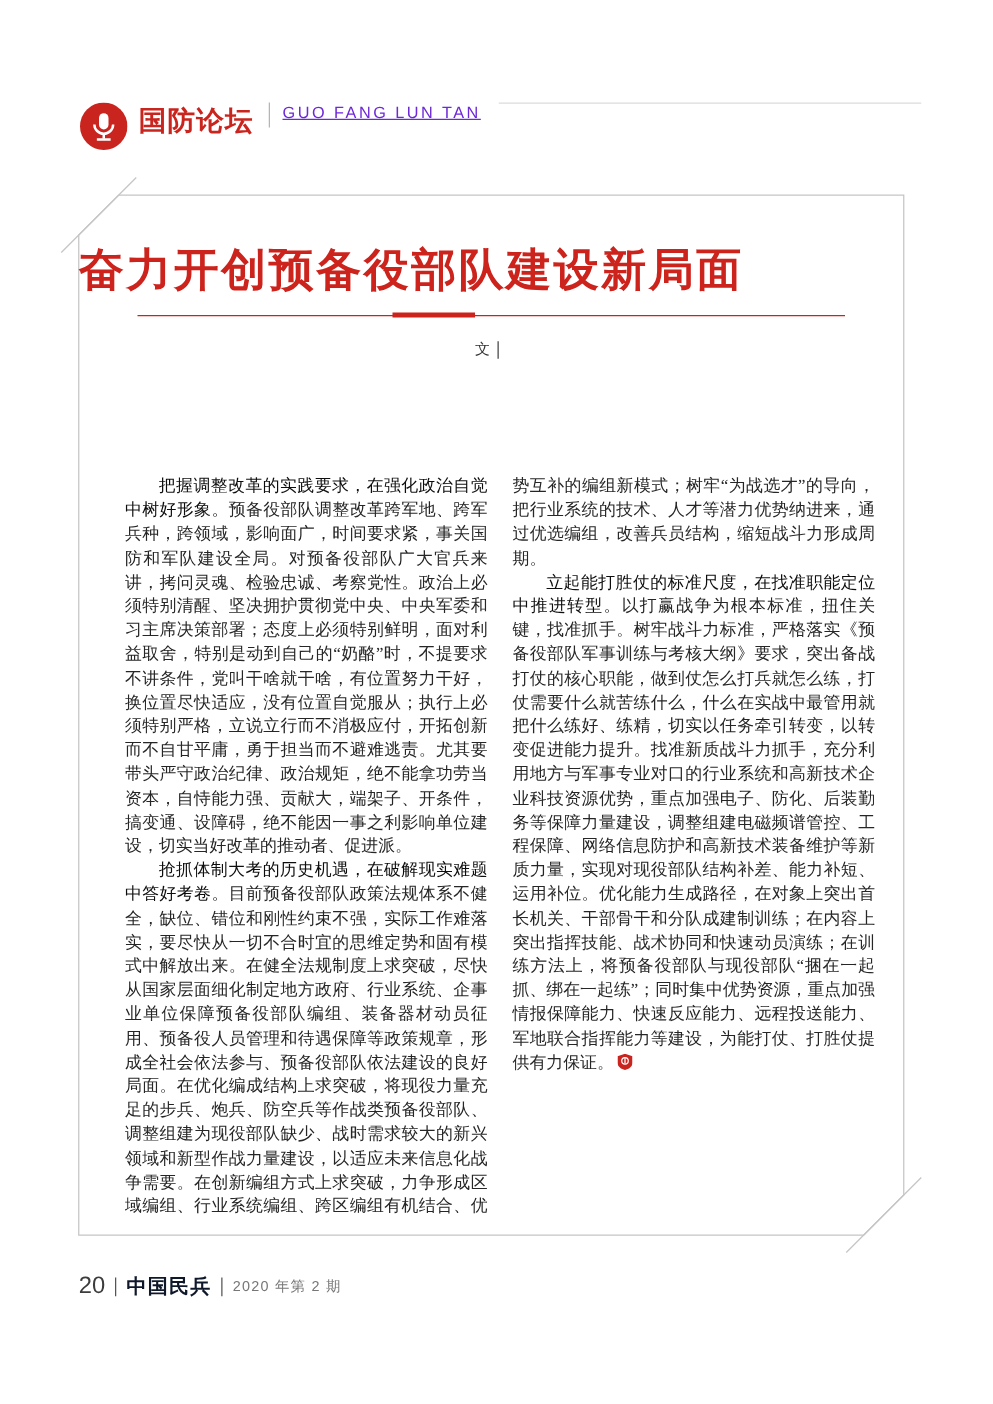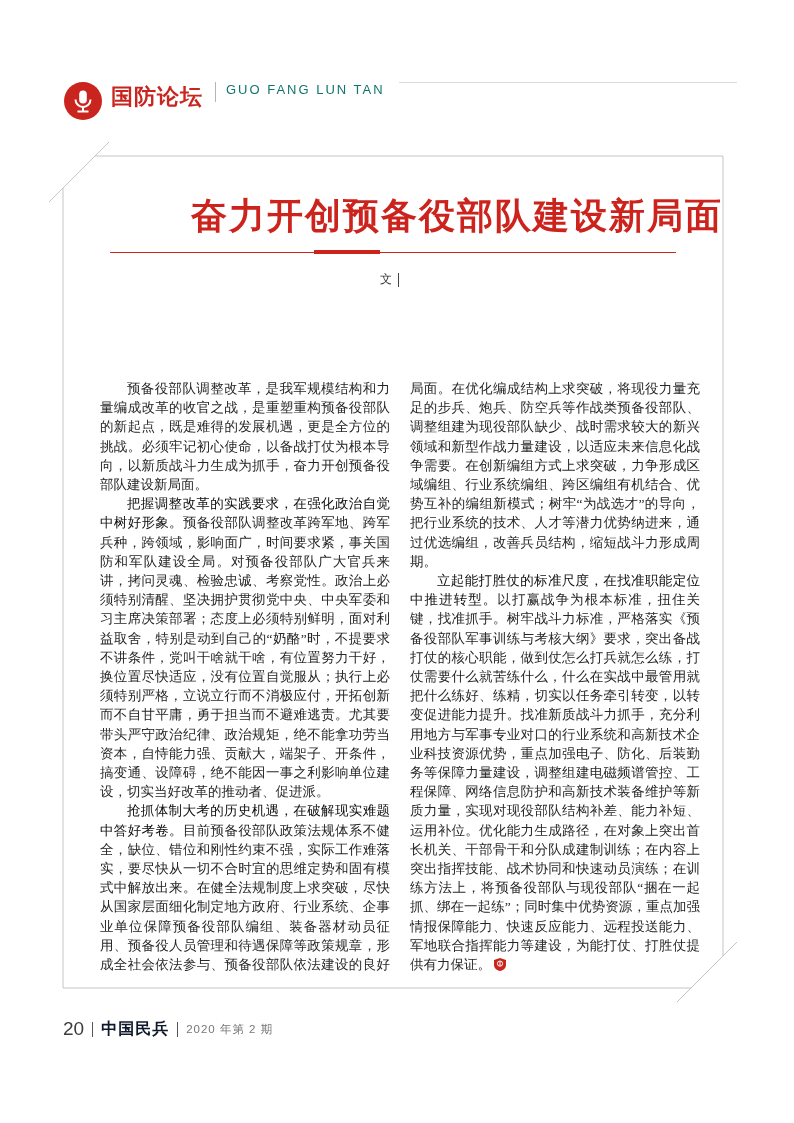--- a/index.html
+++ b/index.html
@@ -15,29 +15,29 @@
   }
   .mic-badge{width:38px;height:38px;flex:0 0 38px;}
   .section-title{
     font-family:"Liberation Sans","DejaVu Sans",sans-serif;
     font-size:22px;font-weight:bold;color:#c9251e;margin-left:9px;
     letter-spacing:1px;white-space:nowrap;
   }
   .header-divider{width:1px;height:20px;background:#b5b5b5;margin:0 10px 0 12px;}
   .section-subtitle{
     font-family:"Liberation Sans","DejaVu Sans",sans-serif;
-    font-size:13px;color:#0f766e;letter-spacing:2px;white-space:nowrap;
+    font-size:13px;color:#6d28d9;letter-spacing:2px;white-space:nowrap;text-decoration:underline;
   }
   .header-rule{flex:1;height:1px;background:#dcdcdc;margin-left:14px;}
   
   .frame-svg{position:absolute;left:47px;top:140px;}
   
   .article-title{
     position:absolute;top:192px;left:63px;width:660px;
-    text-align:right;font-size:36px;font-weight:bold;color:#cc231c;
+    text-align:left;font-size:36px;font-weight:bold;color:#cc231c;
     letter-spacing:2px;
     font-family:"Liberation Sans","DejaVu Sans",sans-serif;
   }
   .title-rule{position:absolute;top:252px;left:110px;width:566px;height:1px;background:#cc231c;}
   .title-rule .thick{position:absolute;left:36%;top:-2px;width:66px;height:4px;background:#cc231c;}
   .byline{
     position:absolute;top:271px;left:63px;width:660px;
     display:flex;justify-content:center;align-items:center;
   }
   .byline .prefix{font-size:12px;color:#333;}
@@ -101,21 +101,20 @@
 <div class="title-rule">
   <span class="thick"></span>
 </div>
 
 <div class="byline">
   <span class="prefix">文</span>
   <span class="bar"></span>
 </div>
 
 <div class="body-columns">
-  <p><span class="lead"></span><span>预备役部队调整改革，是我军规模结构和力量编成改革的收官之战，是重塑重构预备役部队的新起点，既是难得的发展机遇，更是全方位的挑战。必须牢记初心使命，以备战打仗为根本导向，以新质战斗力生成为抓手，奋力开创预备役部队建设新局面。</span></p>
   <p><span class="lead">把握调整改革的实践要求，在强化政治自觉中树好形象。</span><span>预备役部队调整改革跨军地、跨军兵种，跨领域，影响面广，时间要求紧，事关国防和军队建设全局。对预备役部队广大官兵来讲，拷问灵魂、检验忠诚、考察党性。政治上必须特别清醒、坚决拥护贯彻党中央、中央军委和习主席决策部署；态度上必须特别鲜明，面对利益取舍，特别是动到自己的“奶酪”时，不提要求不讲条件，党叫干啥就干啥，有位置努力干好，换位置尽快适应，没有位置自觉服从；执行上必须特别严格，立说立行而不消极应付，开拓创新而不自甘平庸，勇于担当而不避难逃责。尤其要带头严守政治纪律、政治规矩，绝不能拿功劳当资本，自恃能力强、贡献大，端架子、开条件，搞变通、设障碍，绝不能因一事之利影响单位建设，切实当好改革的推动者、促进派。</span></p>
   <p><span class="lead">抢抓体制大考的历史机遇，在破解现实难题中答好考卷。</span><span>目前预备役部队政策法规体系不健全，缺位、错位和刚性约束不强，实际工作难落实，要尽快从一切不合时宜的思维定势和固有模式中解放出来。在健全法规制度上求突破，尽快从国家层面细化制定地方政府、行业系统、企事业单位保障预备役部队编组、装备器材动员征用、预备役人员管理和待遇保障等政策规章，形成全社会依法参与、预备役部队依法建设的良好局面。在优化编成结构上求突破，将现役力量充足的步兵、炮兵、防空兵等作战类预备役部队、调整组建为现役部队缺少、战时需求较大的新兴领域和新型作战力量建设，以适应未来信息化战争需要。在创新编组方式上求突破，力争形成区域编组、行业系统编组、跨区编组有机结合、优势互补的编组新模式；树牢“为战选才”的导向，把行业系统的技术、人才等潜力优势纳进来，通过优选编组，改善兵员结构，缩短战斗力形成周期。</span></p>
   <p><span class="lead">立起能打胜仗的标准尺度，在找准职能定位中推进转型。</span><span>以打赢战争为根本标准，扭住关键，找准抓手。树牢战斗力标准，严格落实《预备役部队军事训练与考核大纲》要求，突出备战打仗的核心职能，做到仗怎么打兵就怎么练，打仗需要什么就苦练什么，什么在实战中最管用就把什么练好、练精，切实以任务牵引转变，以转变促进能力提升。找准新质战斗力抓手，充分利用地方与军事专业对口的行业系统和高新技术企业科技资源优势，重点加强电子、防化、后装勤务等保障力量建设，调整组建电磁频谱管控、工程保障、网络信息防护和高新技术装备维护等新质力量，实现对现役部队结构补差、能力补短、运用补位。优化能力生成路径，在对象上突出首长机关、干部骨干和分队成建制训练；在内容上突出指挥技能、战术协同和快速动员演练；在训练方法上，将预备役部队与现役部队“捆在一起抓、绑在一起练”；同时集中优势资源，重点加强情报保障能力、快速反应能力、远程投送能力、军地联合指挥能力等建设，为能打仗、打胜仗提供有力保证。</span><svg class="end-mark" viewBox="0 0 12 13">
         <path d="M6 0 L12 2 V7 C12 10.5 9 12.3 6 13 C3 12.3 0 10.5 0 7 V2 Z" fill="#c9251e"></path>
         <circle cx="6" cy="5.6" r="2.6" fill="none" stroke="#ffffff" stroke-width="1"></circle>
         <line x1="6" y1="3.4" x2="6" y2="7.8" stroke="#ffffff" stroke-width="1"></line>
       </svg></p>
 </div>
 
 <div class="footer">

